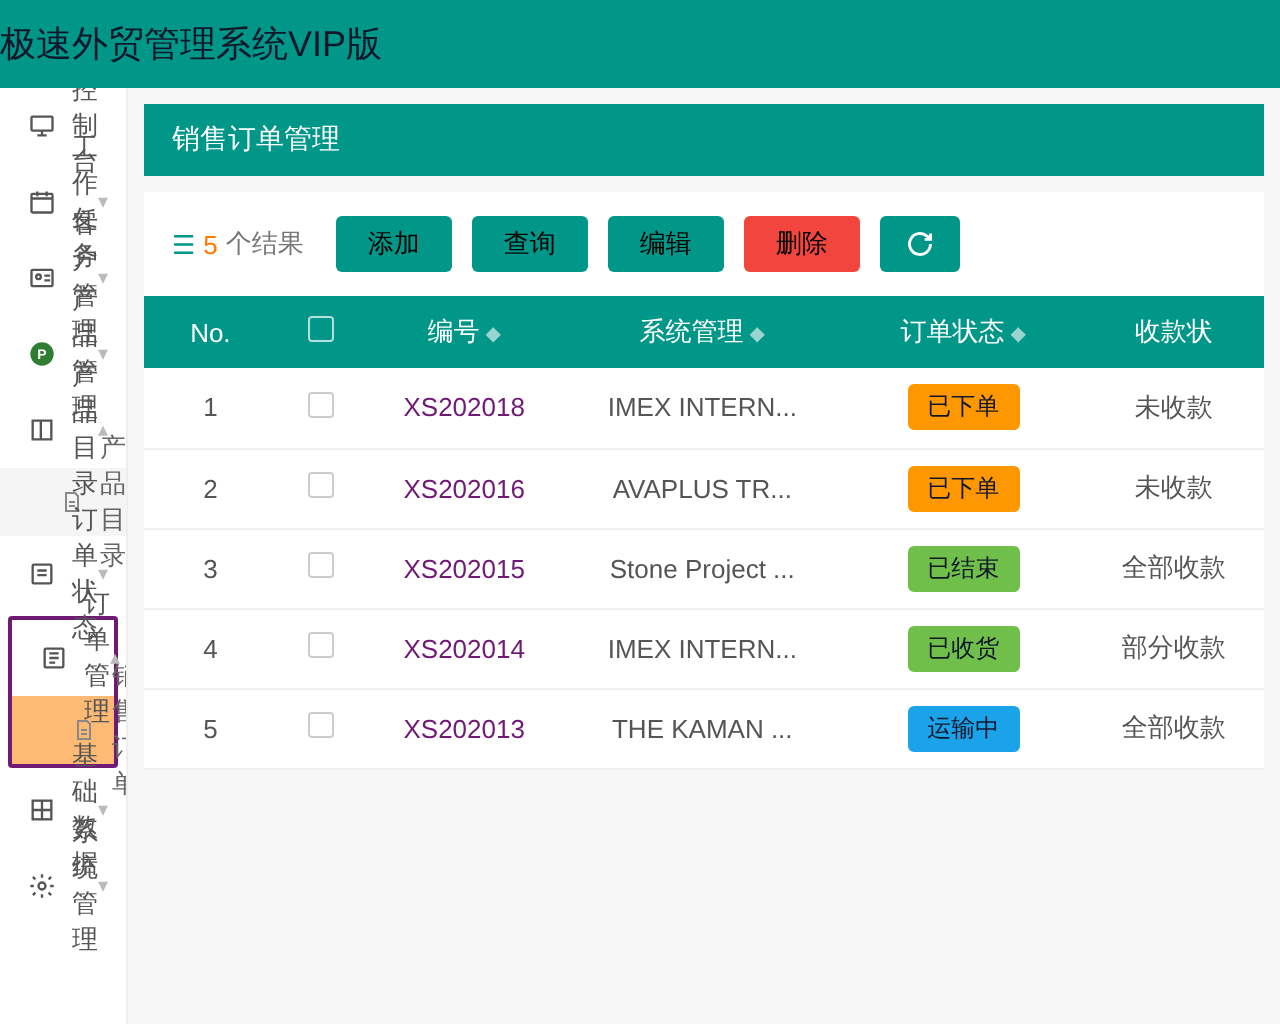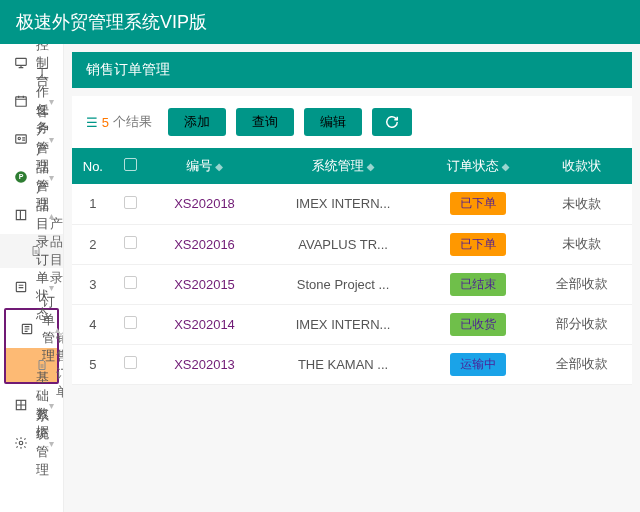--- a/index.html
+++ b/index.html
@@ -1,42 +1,42 @@
 <!DOCTYPE html>
 <html><head>
 <meta charset="utf-8">
 <style>
 * { margin:0; padding:0; box-sizing:border-box; font-family:"Microsoft YaHei","Helvetica Neue",Arial,sans-serif; }
 body { background:#fff; width:640px; height:512px; overflow:hidden; font-size:13px; color:#555; }
-.topbar { background:#009688; color:#ffffff; height:44px; display:flex; align-items:center; padding:0 16px; font-size:18px; }
+.topbar { background:#009688; color:#0f172a; height:44px; display:flex; align-items:center; padding:0 0; font-size:18px; }
 .wrap { display:flex; height:calc(512px - 44px); }
 .sidebar { width:166px; background:#fff; border-right:1px solid #eee; overflow-y:auto; }
 .side-item { display:flex; align-items:center; height:38px; padding:12px 14px; cursor:pointer; color:#555; position:relative; }
 .side-item .ico { width:16px; margin-right:8px; color:#555; display:flex; align-items:center; justify-content:center; }
 .side-item .caret { margin-left:auto; color:#bbb; font-size:10px; }
 .side-sub { background:#f5f5f5; height:34px; display:flex; align-items:center; padding:0 14px 0 30px; cursor:pointer; color:#666; }
 .side-sub .ico { width:14px; margin-right:8px; color:#888; display:flex; align-items:center; }
 .side-sub.active { background:#fdba74; }
 .red-box { border:2px solid #701a75; border-radius:2px; margin:2px 4px; }
 .main { flex:1; display:flex; flex-direction:column; background:#f7f7f7; }
 .crumb { background:#009688; color:#fff; height:36px; display:flex; align-items:center; padding:0 14px; font-size:14px; margin:8px 8px 0 8px; }
 .toolbar { display:flex; align-items:center; gap:10px; padding:12px 14px; background:#fff; margin:8px 8px 0 8px; }
 .result-count { display:flex; align-items:center; gap:4px; color:#777; margin-right:6px; }
 .result-count .n { color:#ff7800; }
 .btn { border:none; color:#000000; height:28px; padding:0 16px; border-radius:3px; cursor:pointer; font-size:13px; }
 .btn-teal { background:#009688; }
 .btn-red { background:#f1453d; }
 .btn-refresh { background:#009688; width:40px; padding:0; }
 .tbl-wrap { margin:0 8px; background:#fff; overflow-x:auto; }
 table { border-collapse:collapse; width:100%; min-width:560px; }
-thead th { background:#009688; color:#fff; font-weight:normal; height:36px; font-size:13px; padding:0 4px; text-align:center; white-space:nowrap; }
+thead th { background:#009688; color:#fff; font-weight:normal; height:36px; font-size:13px; padding:0 16px; text-align:center; white-space:nowrap; }
 thead th .sort { opacity:.6; font-size:10px; margin-left:3px; }
 tbody td { height:40px; border-bottom:1px solid #f0f0f0; text-align:center; padding:0 8px; white-space:nowrap; font-size:13px; }
 tbody td.link { color:#701a75; cursor:pointer; }
-.badge { display:inline-block; color:#4c1d95; border-radius:3px; padding:3px 10px; font-size:12px; }
+.badge { display:inline-block; color:#0f172a; border-radius:3px; padding:3px 10px; font-size:12px; }
 .chk { width:13px; height:13px; border:1px solid #ccc; display:inline-block; border-radius:2px; }
 svg { display:block; }
 </style>
 </head>
 <body>
 
 <div class="topbar">
   <span>极速外贸管理系统VIP版</span>
 </div>
 
@@ -176,20 +176,21 @@
 
     <div class="toolbar">
       <div class="result-count">
         <span style="color:#009688">☰</span>
         <span class="n">5</span>
         <span> 个结果</span>
       </div>
       <button class="btn btn-teal">添加</button>
       <button class="btn btn-teal">查询</button>
       <button class="btn btn-teal">编辑</button>
+      <button class="btn btn-red">删除</button>
       <button class="btn btn-refresh">
         <svg width="14" height="14" viewBox="0 0 24 24" fill="none" stroke="#fff" stroke-width="2.5" style="margin:0 auto">
             <path d="M21 12a9 9 0 1 1-3-6.7L21 8"></path>
             <path d="M21 3v5h-5"></path>
           </svg>
       </button>
     </div>
 
     <div class="tbl-wrap">
       <table>

